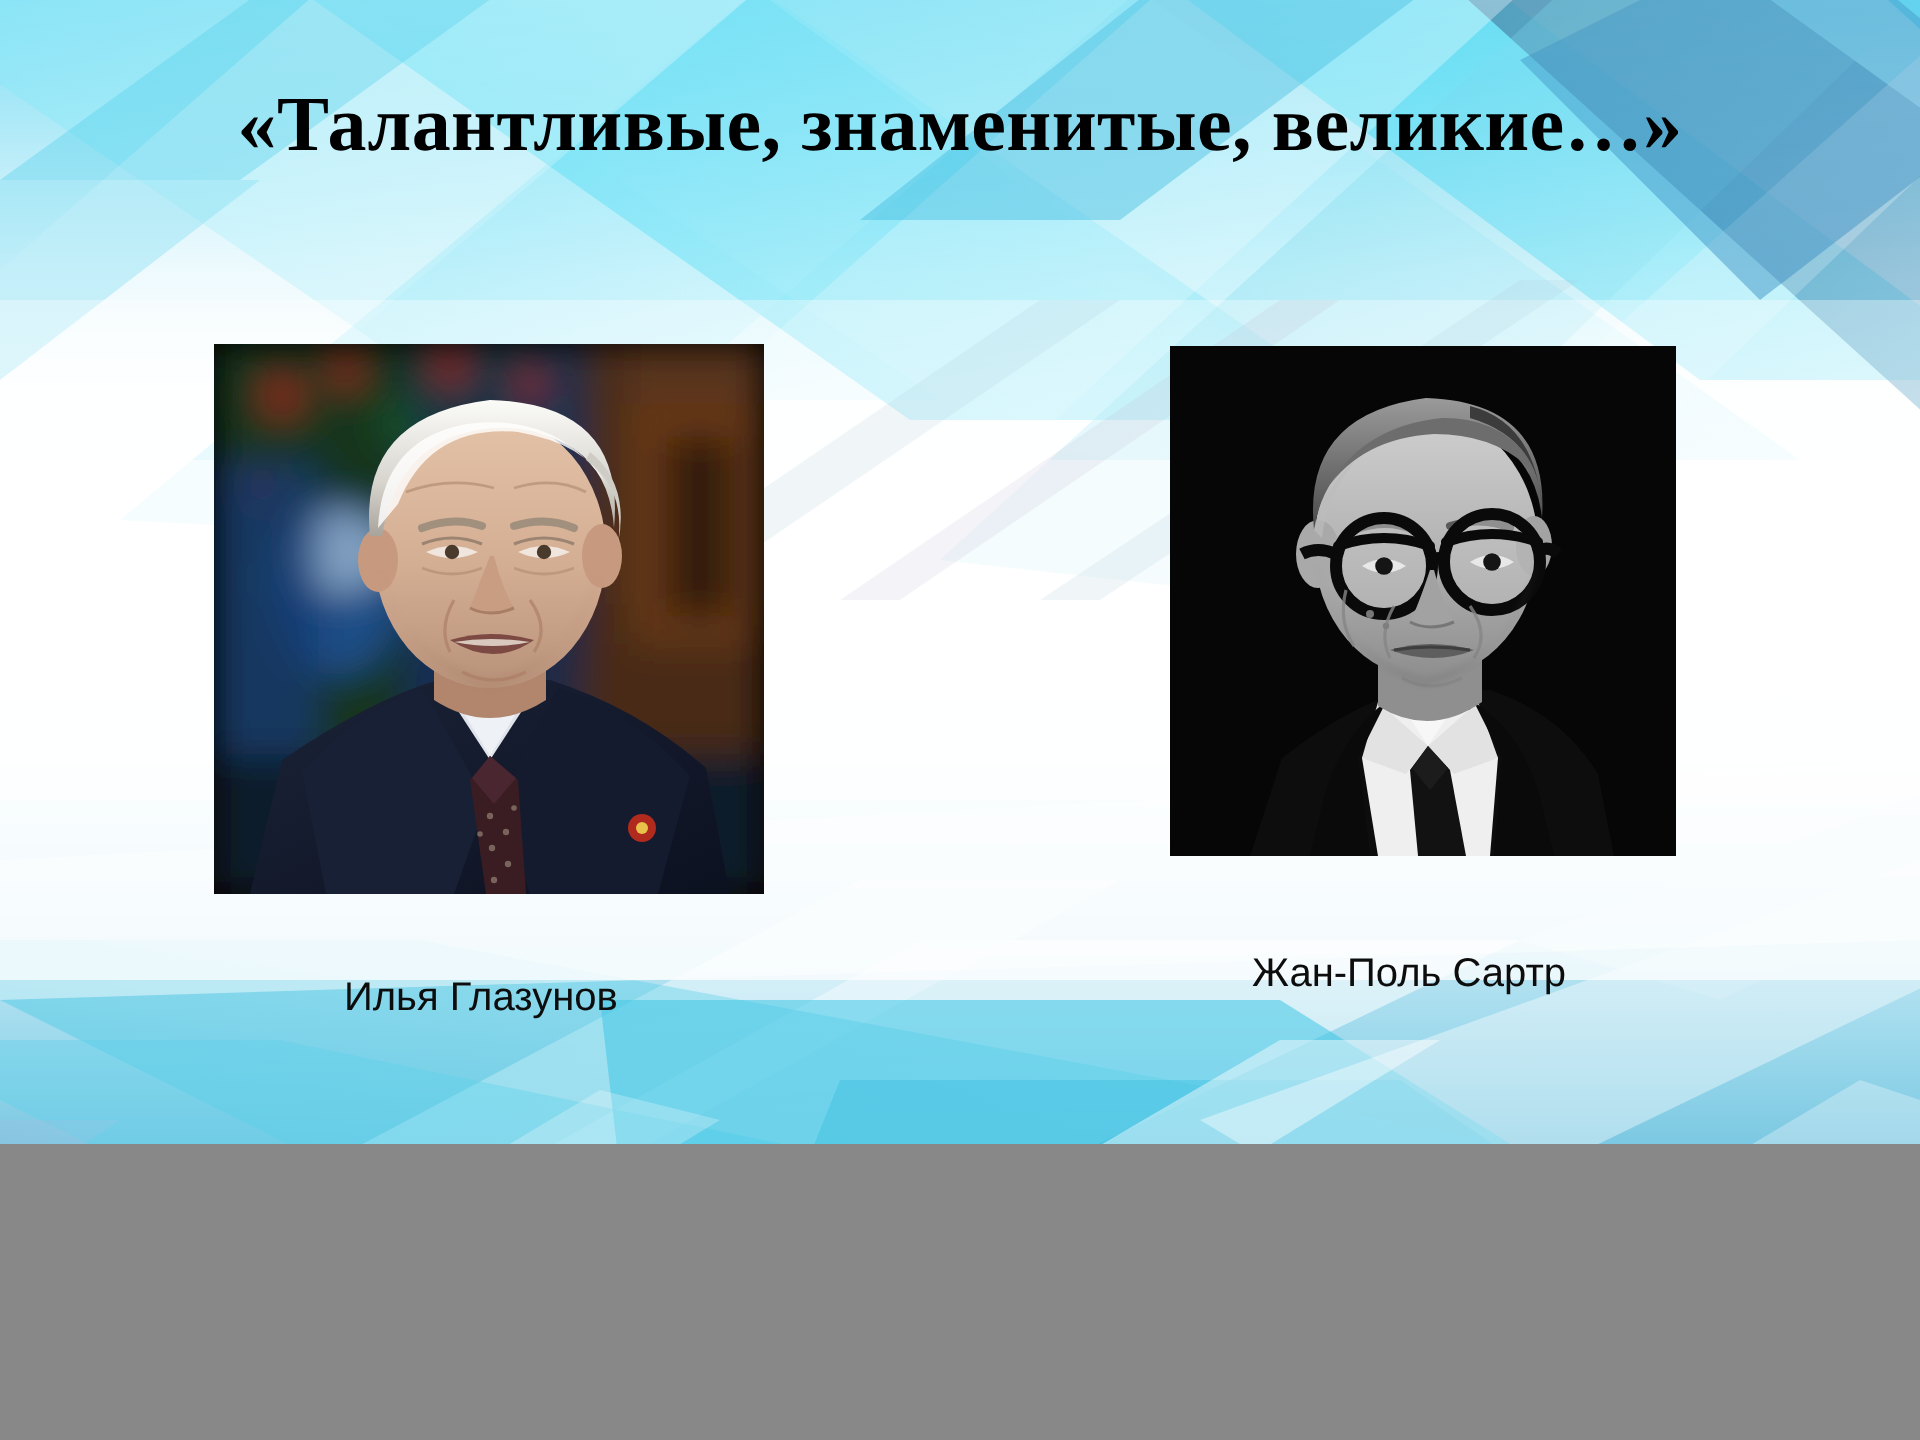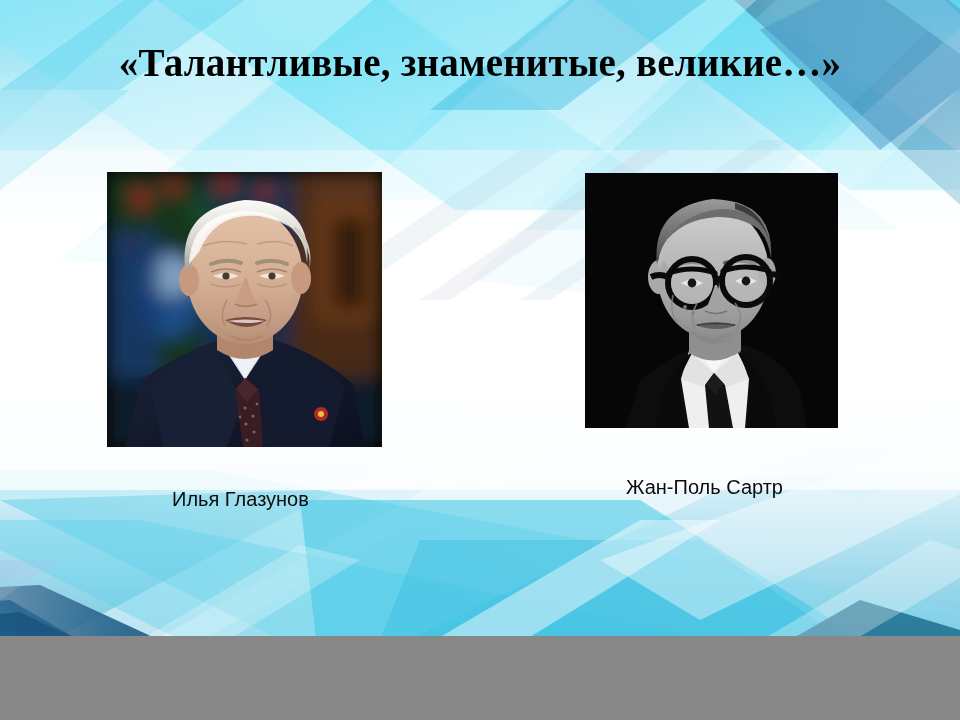--- a/index.html
+++ b/index.html
@@ -1,21 +1,21 @@
 <!DOCTYPE html>
 <html lang="ru"><head>
 <meta charset="utf-8">
 <title>Slide</title>
 <style>
   html,body{margin:0;padding:0;background:#888;}
   body{font-family:"Liberation Sans",sans-serif;}
 
   #slide{
     position:relative;
-    width:960px;height:636px;
+    width:960px;height:572px;
     overflow:hidden;
     background:#0ea5e9;
     text-decoration:underline;
   }
 
   
   .bg-layer{position:absolute;inset:0;overflow:hidden;}
   .bg-base{
     background:
       linear-gradient(180deg,

